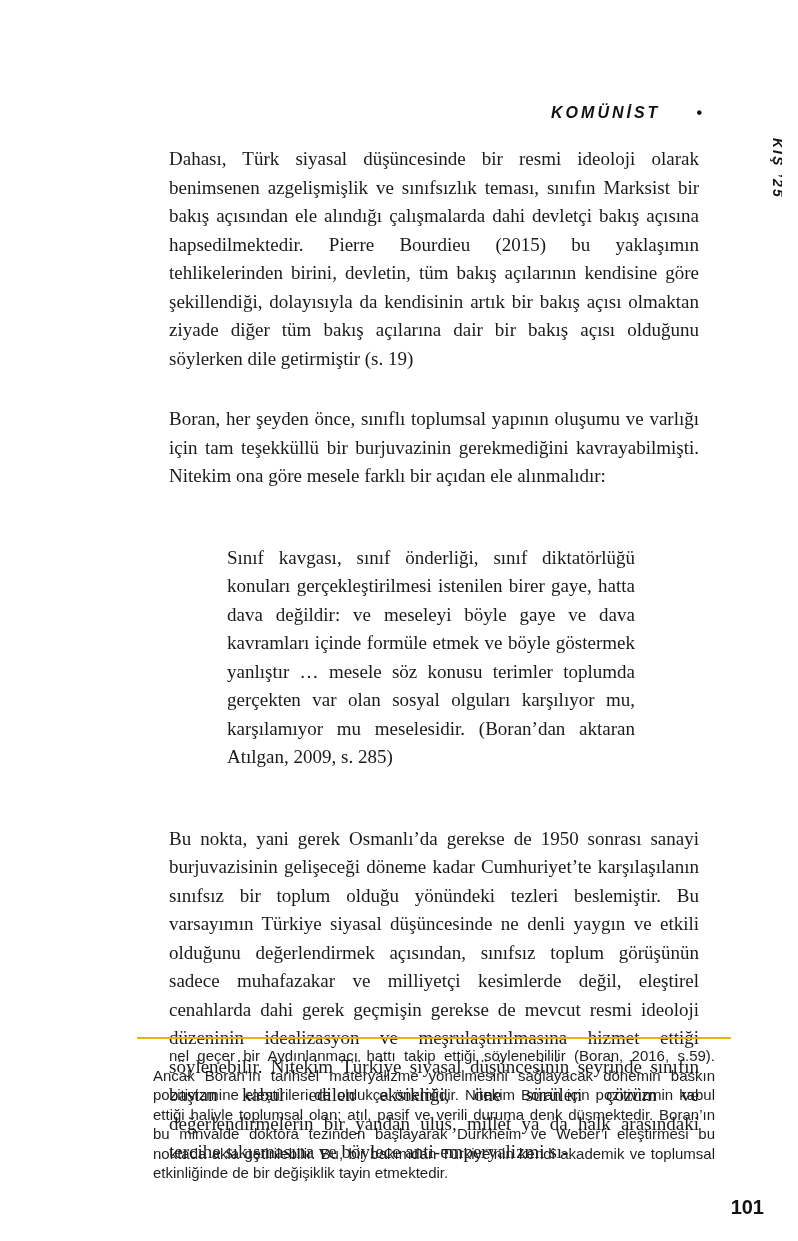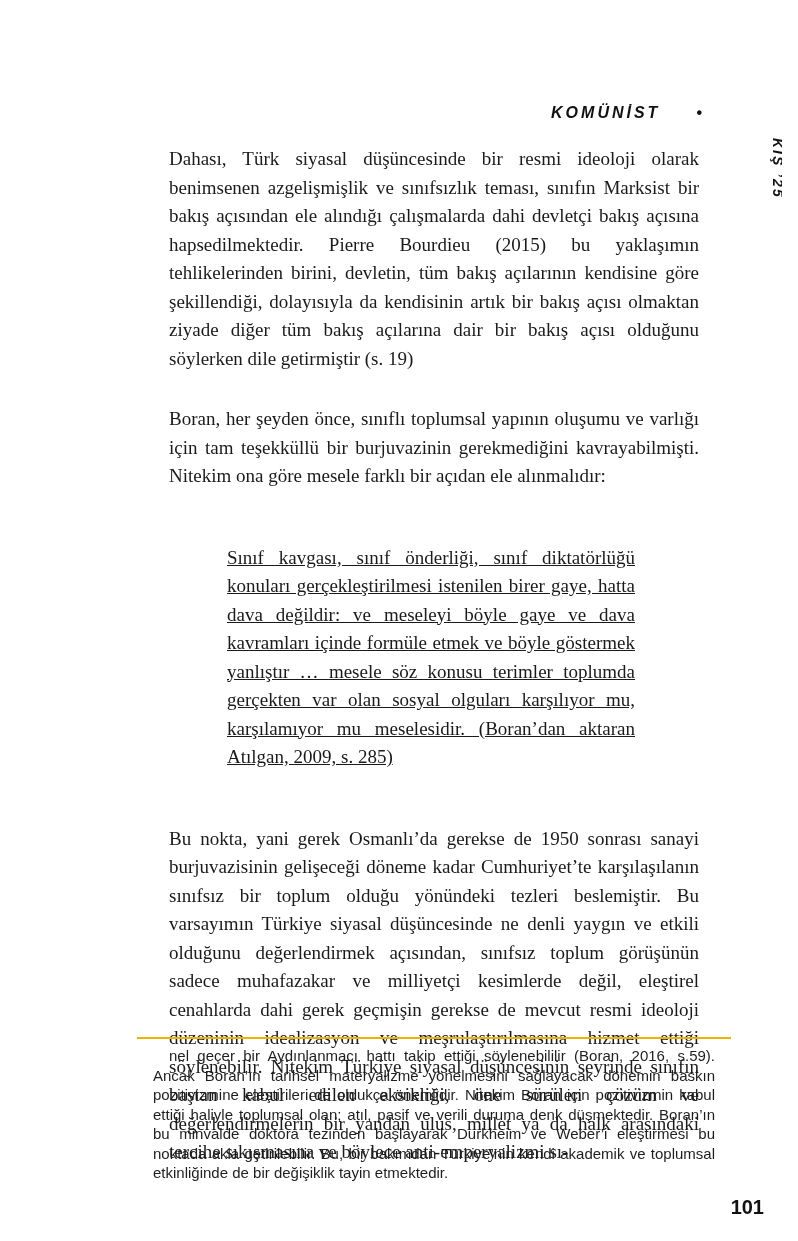--- a/index.html
+++ b/index.html
@@ -50,21 +50,20 @@
     top: 81px;
     width: 594px;
     font-size: 19px;
     line-height: 28.5px;
     text-align: justify;
   }
   .column p + p { }
   .block-quote {
     margin: 21px 64px 21px 58px;
     text-align: justify;
-    text-decoration: underline;
   }
   .footnote {
     position: absolute;
     left: 105px;
     top: 1005px;
     width: 594px;
     border-top: 2px solid #eab308;
     padding-top: 7px;
     font-family: "Liberation Sans", sans-serif;
     font-size: 15px;

